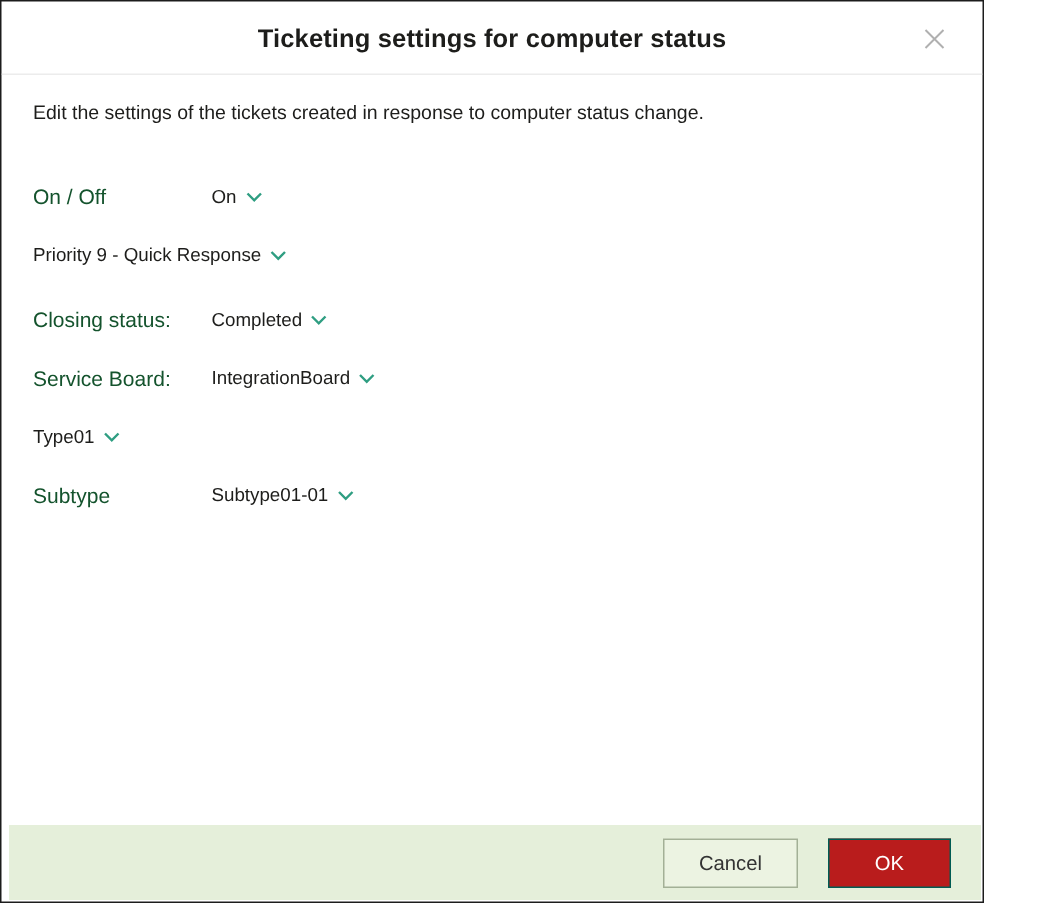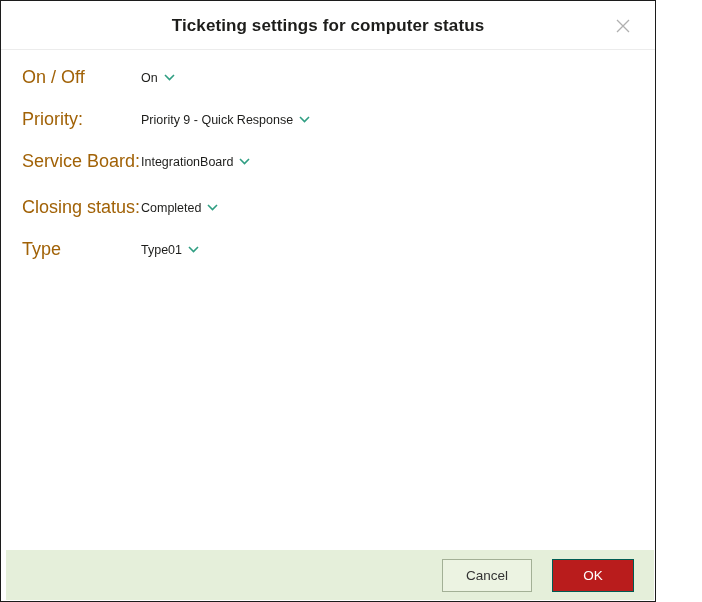--- a/index.html
+++ b/index.html
@@ -50,22 +50,22 @@
   .settings-row {
     display: flex;
     align-items: center;
     margin-bottom: 21px;
     min-height: 18px;
   }
   .settings-row.group-gap { margin-top: 25px; }
   .row-label {
     width: 119px;
     flex: 0 0 119px;
-    font-size: 18px;
-    color: #a16207;
+    font-size: 14px;
+    color: #14532d;
   }
   .dropdown {
     display: inline-flex;
     align-items: center;
     gap: 6px;
     cursor: pointer;
     background: none; border: none;
     font-family: "Liberation Sans", sans-serif;
   }
   .dropdown-value {
@@ -117,49 +117,37 @@
     <button class="close-btn">
       <span>
         <svg width="14" height="14" viewBox="0 0 14 14">
           <path d="M1 1 L13 13 M13 1 L1 13" stroke="#b0b0b0" stroke-width="1.3" fill="none"></path>
         </svg>
       </span>
     </button>
   </div>
 
   <div class="dialog-body">
+    <div class="description">Edit the settings of the tickets created in response to computer status change.</div>
 
     <div class="settings-row">
       <div class="row-label">On / Off</div>
       <button class="dropdown">
         <span class="dropdown-value">On</span>
         <span class="chevron">
           <svg width="11" height="7" viewBox="0 0 11 7">
               <path d="M1 1 L5.5 5.5 L10 1" stroke="#2f9e82" stroke-width="1.6" fill="none"></path>
             </svg>
         </span>
       </button>
     </div>
 
     <div class="settings-row">
-      <div class="row-label">Priority:</div>
       <button class="dropdown">
         <span class="dropdown-value">Priority 9 - Quick Response</span>
-        <span class="chevron">
-          <svg width="11" height="7" viewBox="0 0 11 7">
-              <path d="M1 1 L5.5 5.5 L10 1" stroke="#2f9e82" stroke-width="1.6" fill="none"></path>
-            </svg>
-        </span>
-      </button>
-    </div>
-
-    <div class="settings-row">
-      <div class="row-label">Service Board:</div>
-      <button class="dropdown">
-        <span class="dropdown-value">IntegrationBoard</span>
         <span class="chevron">
           <svg width="11" height="7" viewBox="0 0 11 7">
               <path d="M1 1 L5.5 5.5 L10 1" stroke="#2f9e82" stroke-width="1.6" fill="none"></path>
             </svg>
         </span>
       </button>
     </div>
 
     <div class="settings-row group-gap">
       <div class="row-label">Closing status:</div>
@@ -167,31 +155,53 @@
         <span class="dropdown-value">Completed</span>
         <span class="chevron">
           <svg width="11" height="7" viewBox="0 0 11 7">
               <path d="M1 1 L5.5 5.5 L10 1" stroke="#2f9e82" stroke-width="1.6" fill="none"></path>
             </svg>
         </span>
       </button>
     </div>
 
     <div class="settings-row">
-      <div class="row-label">Type</div>
+      <div class="row-label">Service Board:</div>
+      <button class="dropdown">
+        <span class="dropdown-value">IntegrationBoard</span>
+        <span class="chevron">
+          <svg width="11" height="7" viewBox="0 0 11 7">
+              <path d="M1 1 L5.5 5.5 L10 1" stroke="#2f9e82" stroke-width="1.6" fill="none"></path>
+            </svg>
+        </span>
+      </button>
+    </div>
+
+    <div class="settings-row">
       <button class="dropdown">
         <span class="dropdown-value">Type01</span>
         <span class="chevron">
           <svg width="11" height="7" viewBox="0 0 11 7">
               <path d="M1 1 L5.5 5.5 L10 1" stroke="#2f9e82" stroke-width="1.6" fill="none"></path>
             </svg>
         </span>
       </button>
     </div>
 
+    <div class="settings-row">
+      <div class="row-label">Subtype</div>
+      <button class="dropdown">
+        <span class="dropdown-value">Subtype01-01</span>
+        <span class="chevron">
+          <svg width="11" height="7" viewBox="0 0 11 7">
+              <path d="M1 1 L5.5 5.5 L10 1" stroke="#2f9e82" stroke-width="1.6" fill="none"></path>
+            </svg>
+        </span>
+      </button>
+    </div>
   </div>
 
   <div class="dialog-footer">
     <button class="btn btn-cancel">Cancel</button>
     <button class="btn btn-ok">OK</button>
   </div>
 
 </div>
 
 </body></html>

